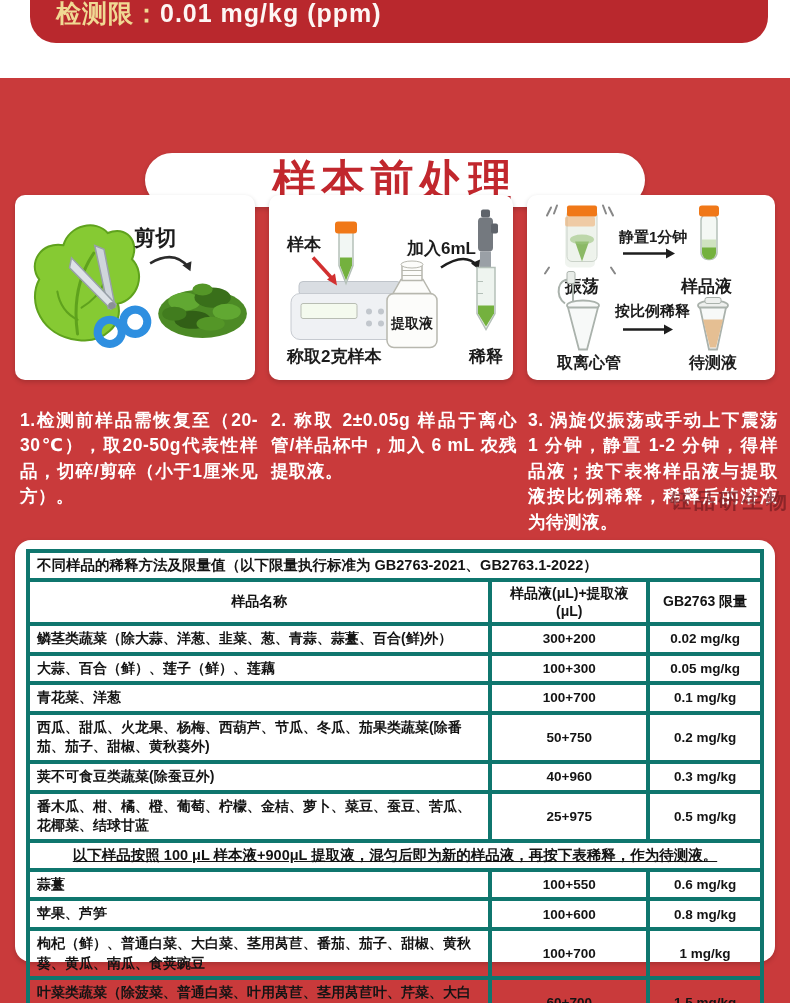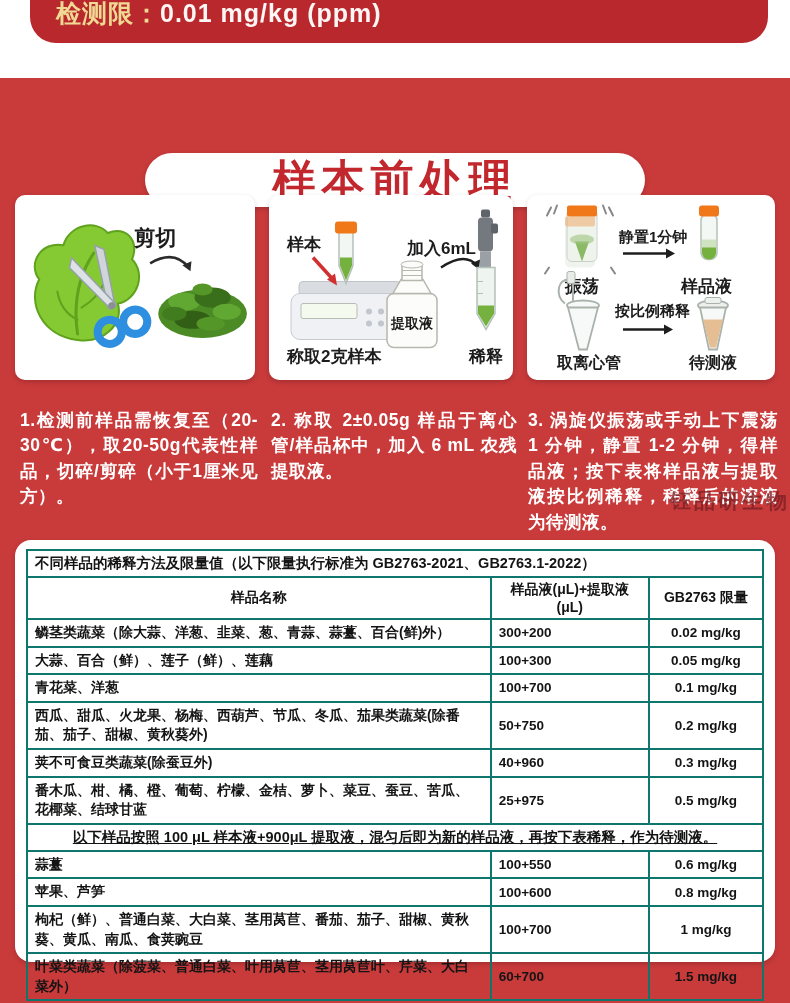--- a/index.html
+++ b/index.html
@@ -60,25 +60,25 @@
   
   .table-card {
     position:absolute; left:15px; top:540px; width:760px; height:422px;
     background:#ffffff; border-radius:16px; box-shadow:0 2px 5px rgba(0,0,0,.18);
     padding:9px 11px;
   }
   table.dilution { width:100%; border-collapse:collapse; table-layout:fixed; color:#141414; }
   table.dilution col.c-name  { width:63%; }
   table.dilution col.c-mix   { width:21.5%; }
   table.dilution col.c-limit { width:15.5%; }
-  table.dilution td, table.dilution th { border:2px solid #0f766e; padding:3px 7px;margin-left:16px; }
+  table.dilution td, table.dilution th { border:4px solid #0f766e; padding:3px 7px;margin-left:16px; }
   td.tbl-title { font-size:14.5px; font-weight:800; text-align:left; padding:4px 8px; }
   th { font-size:14px; font-weight:800; text-align:center; }
   td.name  { font-size:14px; font-weight:600; text-align:left; line-height:1.4; }
-  td.mix   { font-size:13.5px; font-weight:700; text-align:left; }
+  td.mix   { font-size:13.5px; font-weight:700; text-align:center; }
   td.limit { font-size:13.5px; font-weight:700; text-align:center; }
   td.divider { font-size:14.5px; font-weight:800; text-align:center; padding:4px 2px;text-decoration:underline; }
 </style>
 </head>
 <body>
 
 <div class="page">
   <div class="red-bg"></div>
 
   <div class="top-banner">

